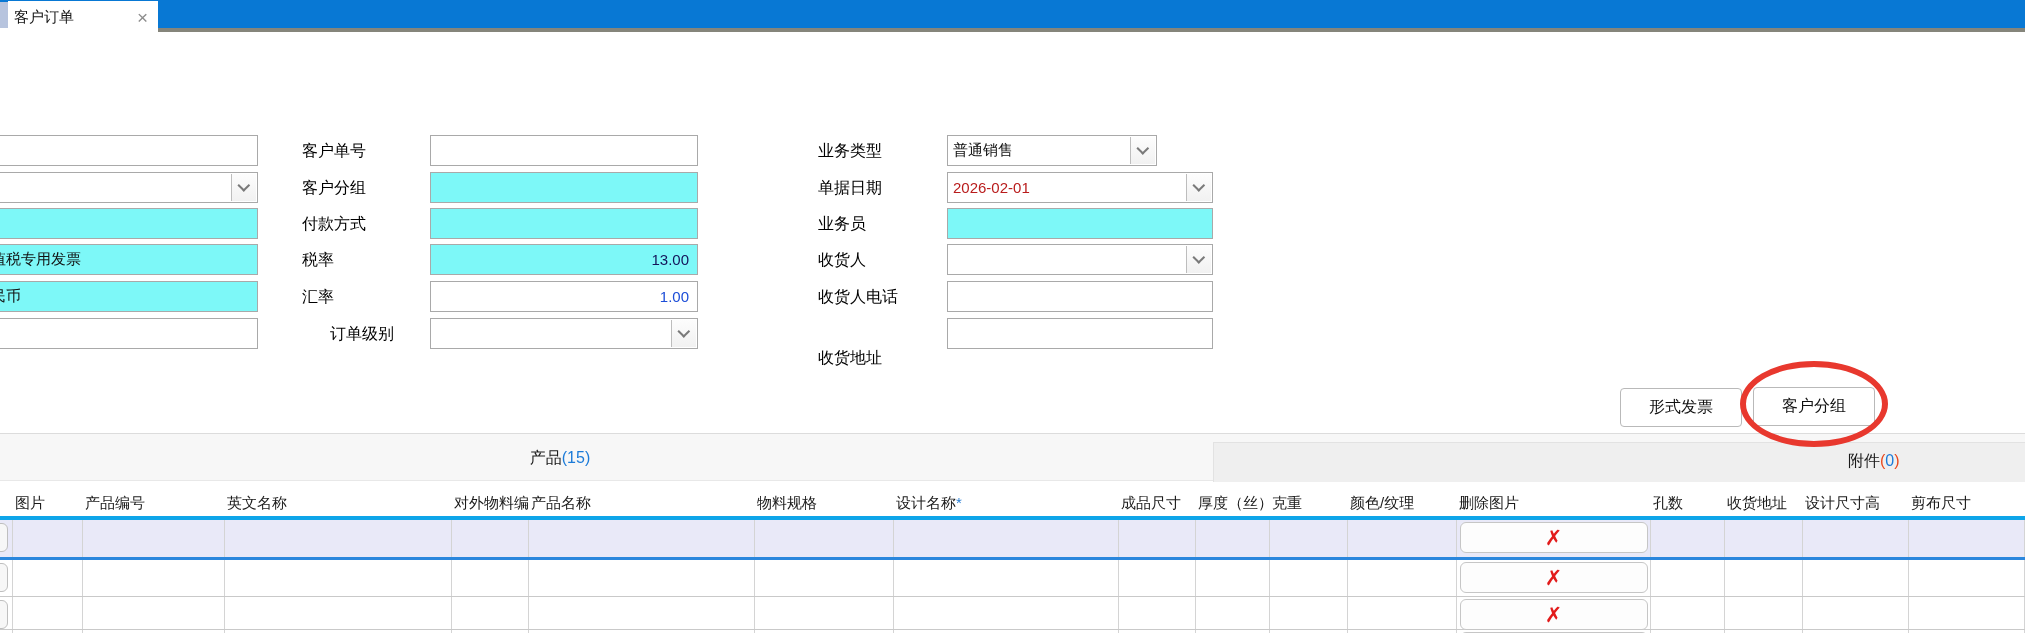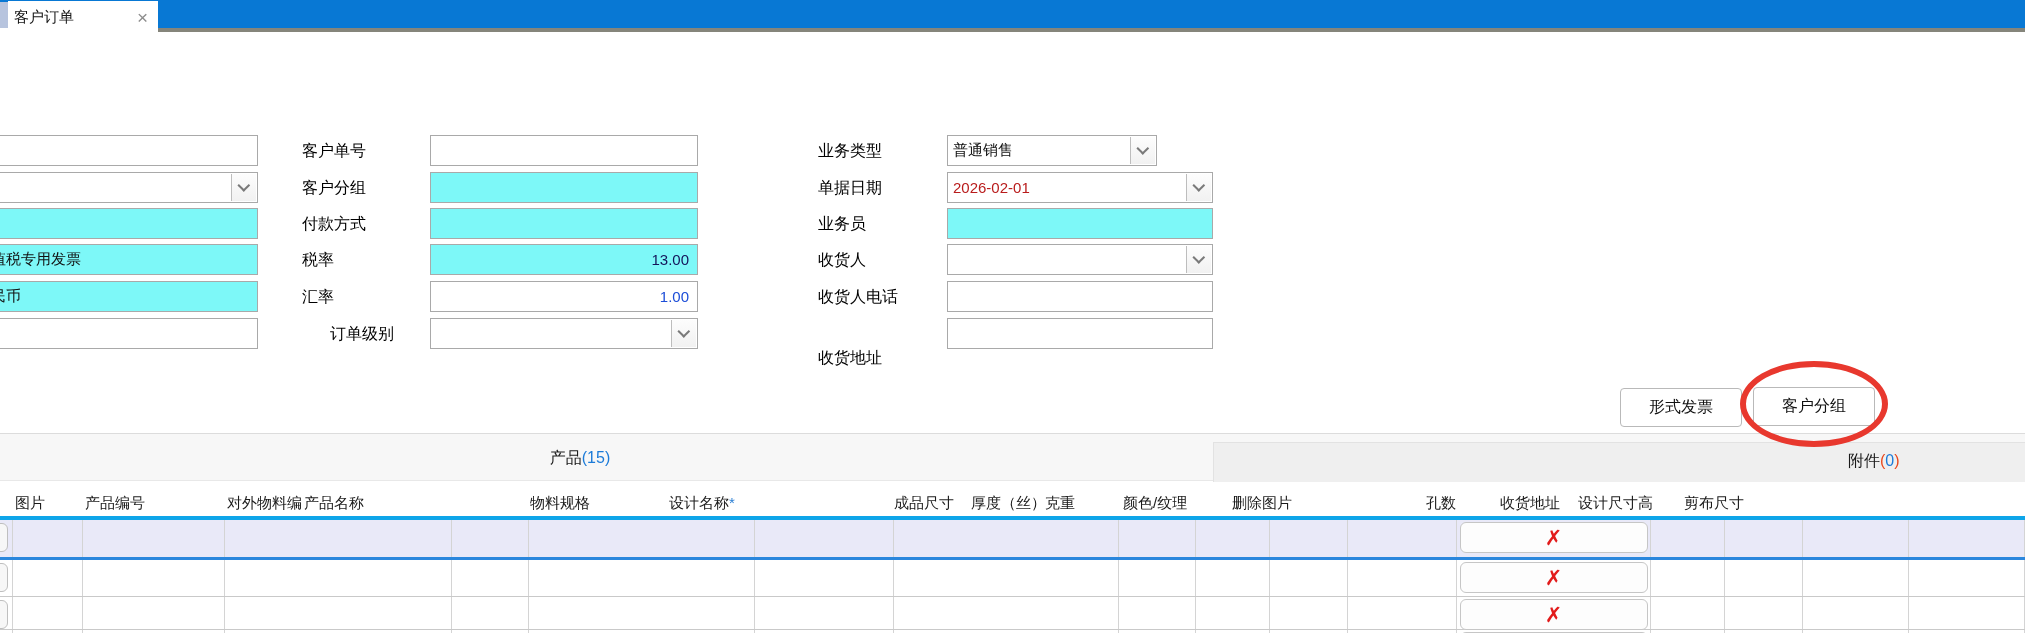--- a/index.html
+++ b/index.html
@@ -52,21 +52,21 @@
   }
   
   .strip { position:absolute; left:0; top:433px; width:2025px; height:48px;
     background:#f7f7f7; border-top:1px solid #dcdcdc; border-bottom:1px solid #e8e8e8; }
   .strip-right {
     position:absolute; left:1213px; top:8px; width:1098px; height:40px;
     background:#efefef; border:1px solid #e2e2e2; border-bottom:none;
   }
   .strip-tab-products {
     position:absolute; left:0; top:0; width:1120px; height:48px;
-    display:flex; align-items:center; justify-content:center; font-size:16px; color:#1a1a1a;margin-left:20px;
+    display:flex; align-items:center; justify-content:center; font-size:16px; color:#1a1a1a;
   }
   .strip-tab-attachments {
     position:absolute; left:1848px; top:12px; height:30px;
     display:flex; align-items:center; font-size:16px; color:#1a1a1a;
   }
   .cnt-blue { color:#1c7bd8; }
   .cnt-red  { color:#e8491f; }
   
   .ptable { position:absolute; left:0; top:487px; width:2025px; }
   .thead-row { display:flex; height:33px; border-bottom:4px solid #0ea5e9; }
@@ -202,20 +202,21 @@
         <span class="cnt-blue">0</span>
         <span class="cnt-red">)</span>
     </div>
   </div>
 
   <div class="ptable">
     <div class="thead-row" id="thead">
         <div class="hcell" style="width: 13px;"></div>
         <div class="hcell" style="width: 70px;">图片</div>
         <div class="hcell" style="width: 142px;">产品编号</div>
+        <div class="hcell" style="width: 227px;">英文名称</div>
         <div class="hcell" style="width: 77px;">对外物料编号</div>
         <div class="hcell" style="width: 226px;">产品名称</div>
         <div class="hcell" style="width: 139px;">物料规格</div>
         <div class="hcell" style="width: 225px;">设计名称<span class="hstar">*</span></div>
         <div class="hcell" style="width: 77px;">成品尺寸</div>
         <div class="hcell" style="width: 74px;">厚度（丝）</div>
         <div class="hcell" style="width: 78px;">克重</div>
         <div class="hcell" style="width: 109px;">颜色/纹理</div>
         <div class="hcell" style="width: 194px;">删除图片</div>
         <div class="hcell" style="width: 74px;">孔数</div>

